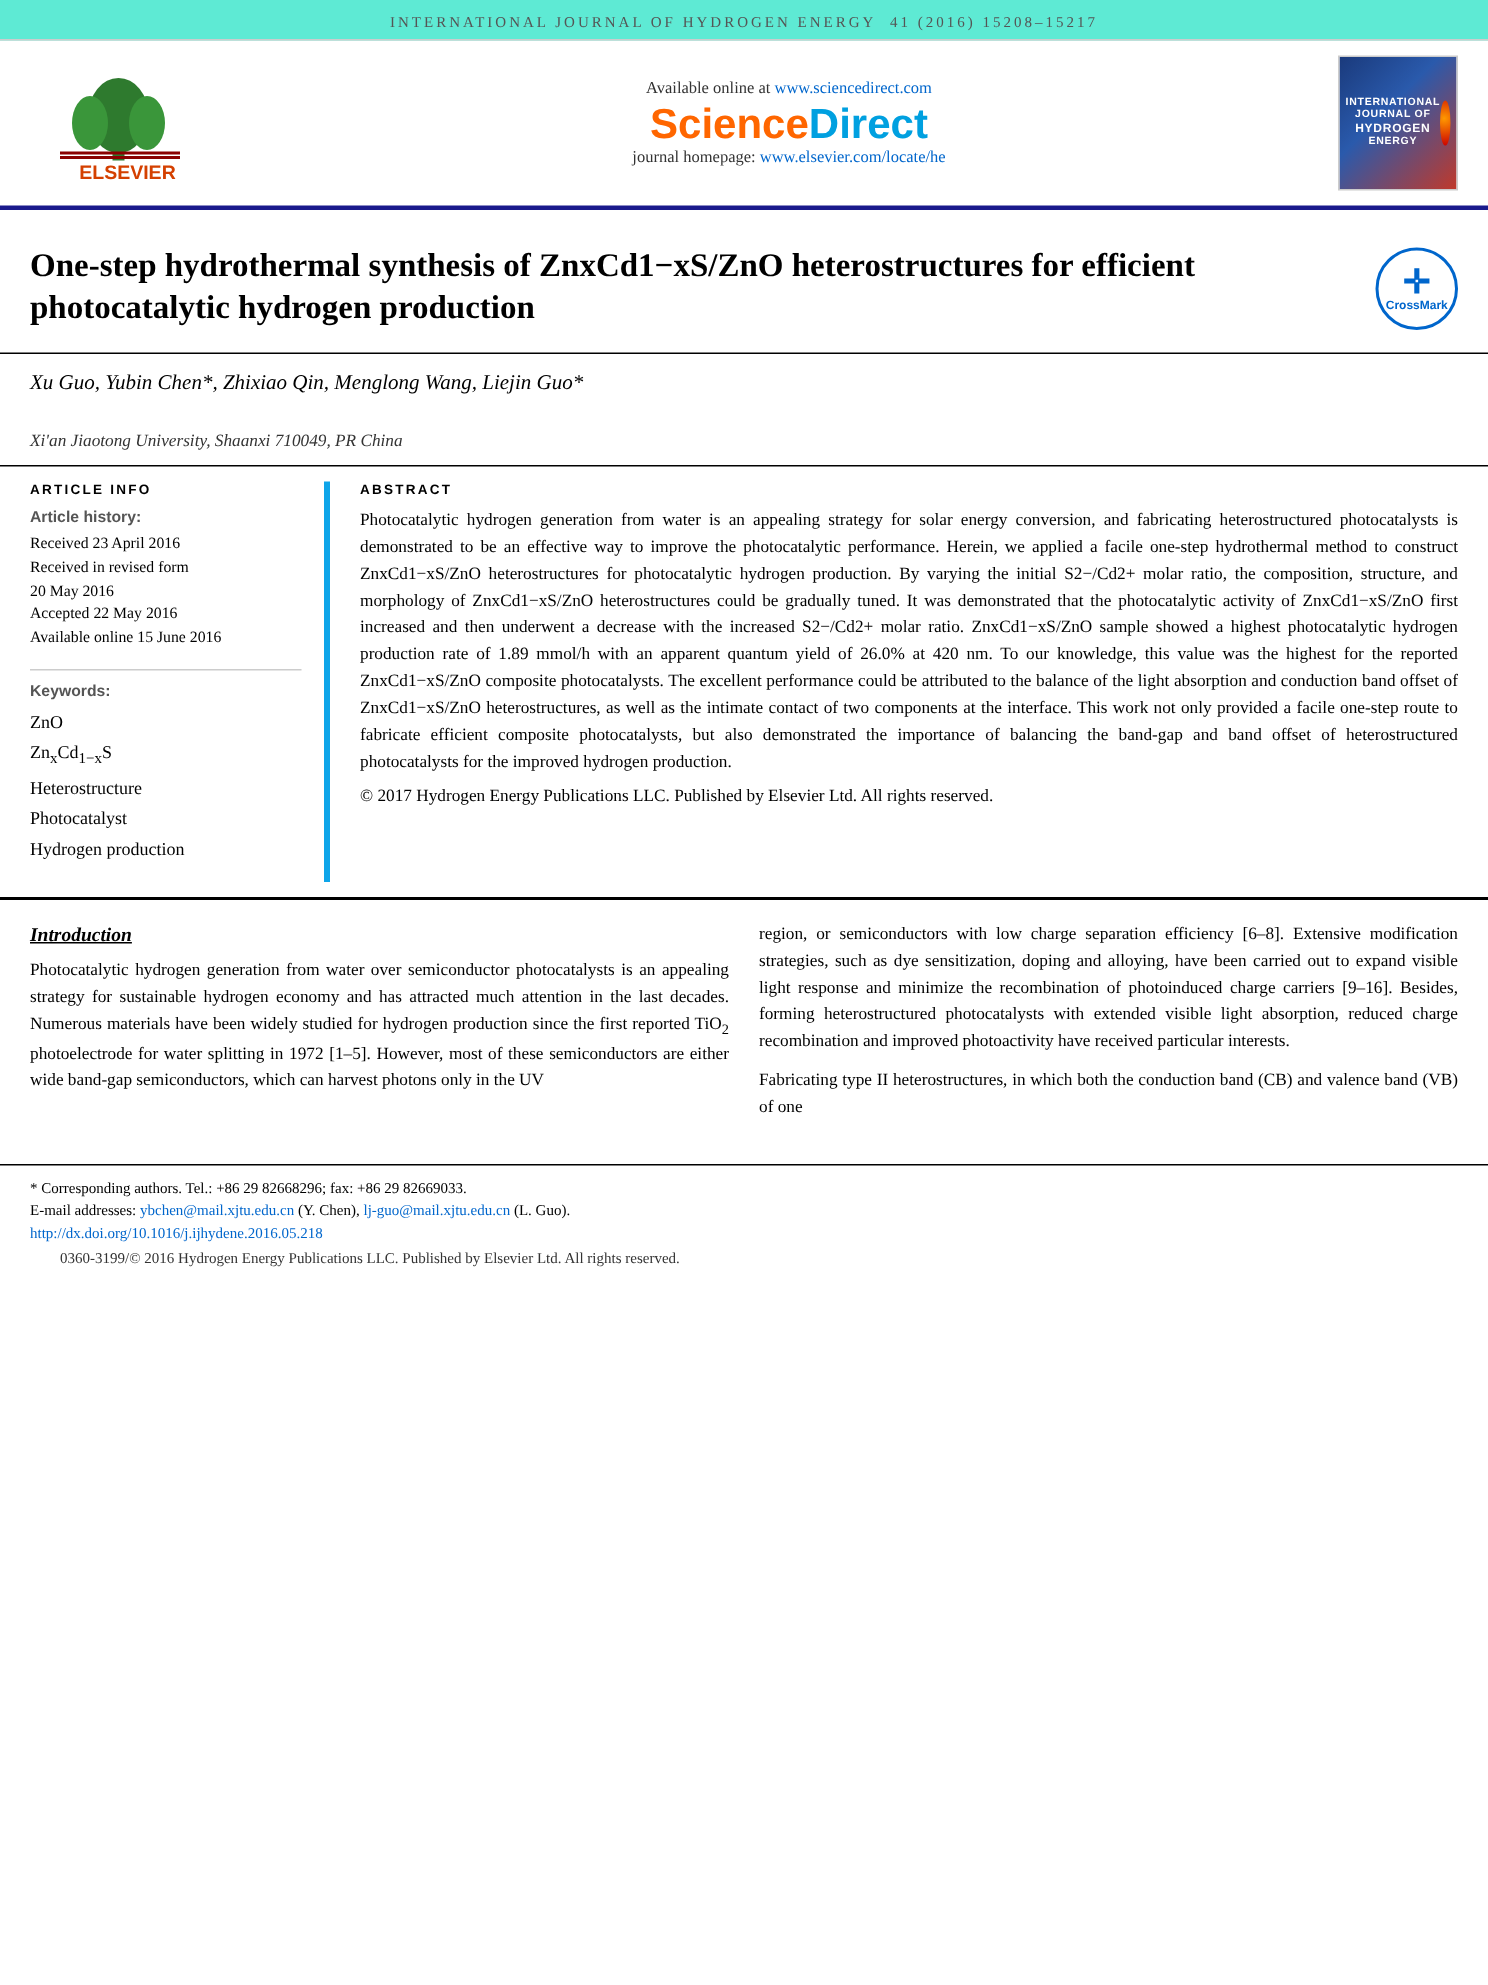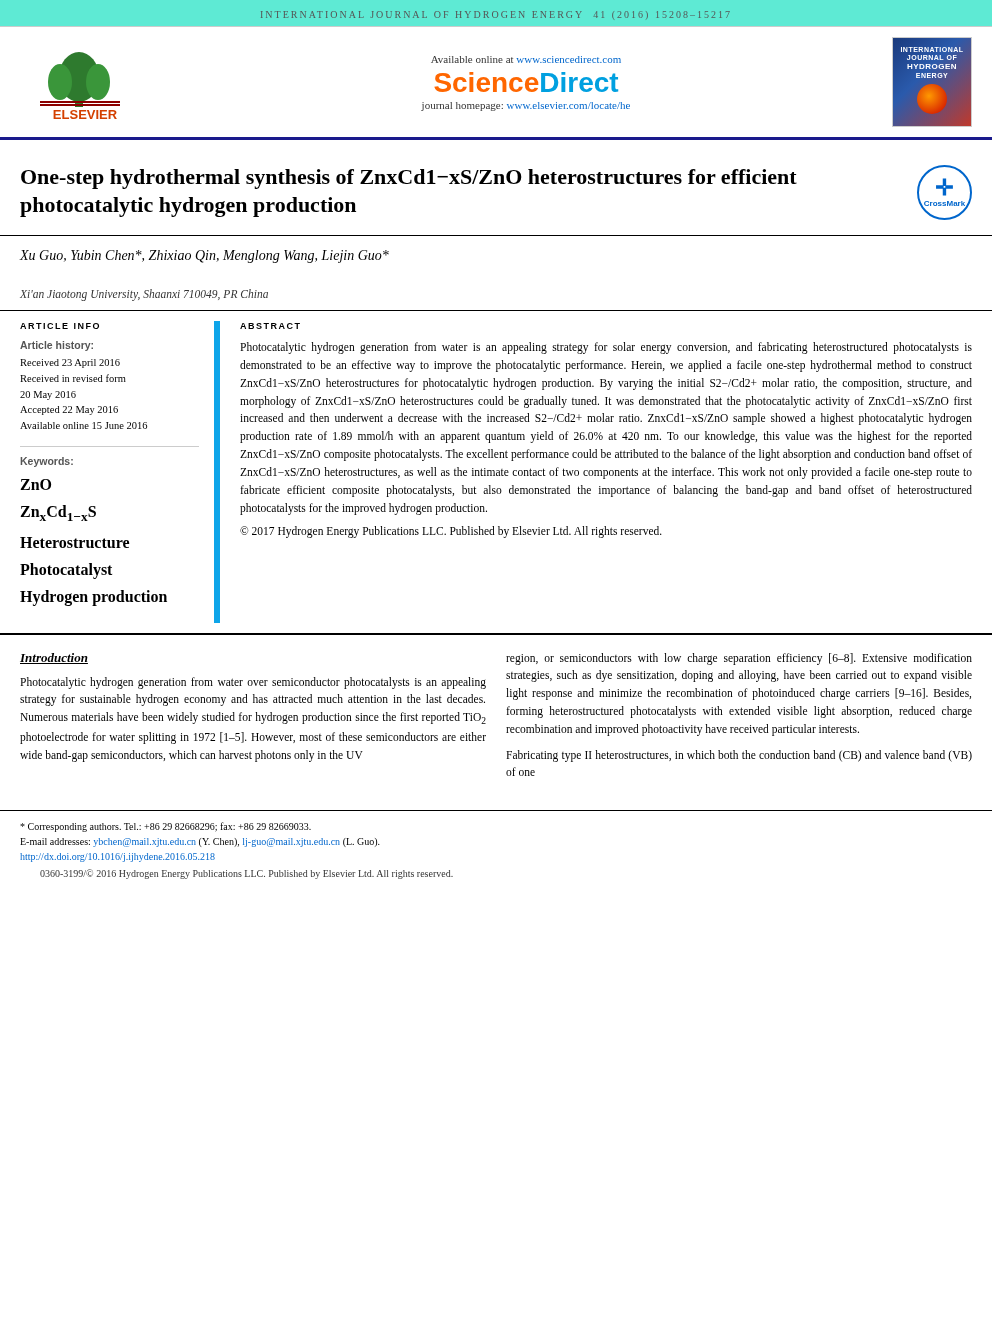--- a/index.html
+++ b/index.html
@@ -76,21 +76,21 @@
       flex-shrink: 0;
       display: flex;
       justify-content: flex-end;
     }
     .journal-thumbnail {
       width: 80px;
       height: 90px;
       border: 1px solid #ccc;
       background: linear-gradient(135deg, #1a3a7c 0%, #2a5aac 40%, #c0392b 100%);
       display: flex;
-      flex-direction: column;
+      flex-direction: row;
       align-items: center;
       justify-content: center;
       color: white;
       font-size: 7px;
       font-family: Arial, sans-serif;
       text-align: center;
       padding: 4px;
     }
     .journal-thumbnail .j-title {
       font-size: 7px;
@@ -173,21 +173,21 @@
     
     .two-col-section {
       display: flex;
       padding: 10px 20px;
       border-top: 1px solid #000;
       gap: 20px;
     }
     .left-col {
       width: 200px;
       flex-shrink: 0;
-      border-right: 6px solid #0ea5e9;
+      border-right: 4px solid #0ea5e9;
       padding-right: 15px;
     }
     .right-col {
       flex: 1;
     }
 
     .section-label {
       font-size: 9px;
       letter-spacing: 1.5px;
       text-transform: uppercase;
@@ -212,24 +212,23 @@
       color: #000;
       line-height: 1.5;
     }
     .divider-line {
       border: none;
       border-top: 1px solid #ccc;
       margin: 8px 0;
     }
 
     .keywords-list {
-      font-size: 16px;
+      font-size: 12px;
       line-height: 1.7;
       color: #000;
-      font-weight: bold;
     }
 
     .abstract-text {
       font-size: 11.5px;
       line-height: 1.55;
       color: #000;
       text-align: justify;
     }
     .abstract-text p {
       margin-bottom: 6px;

